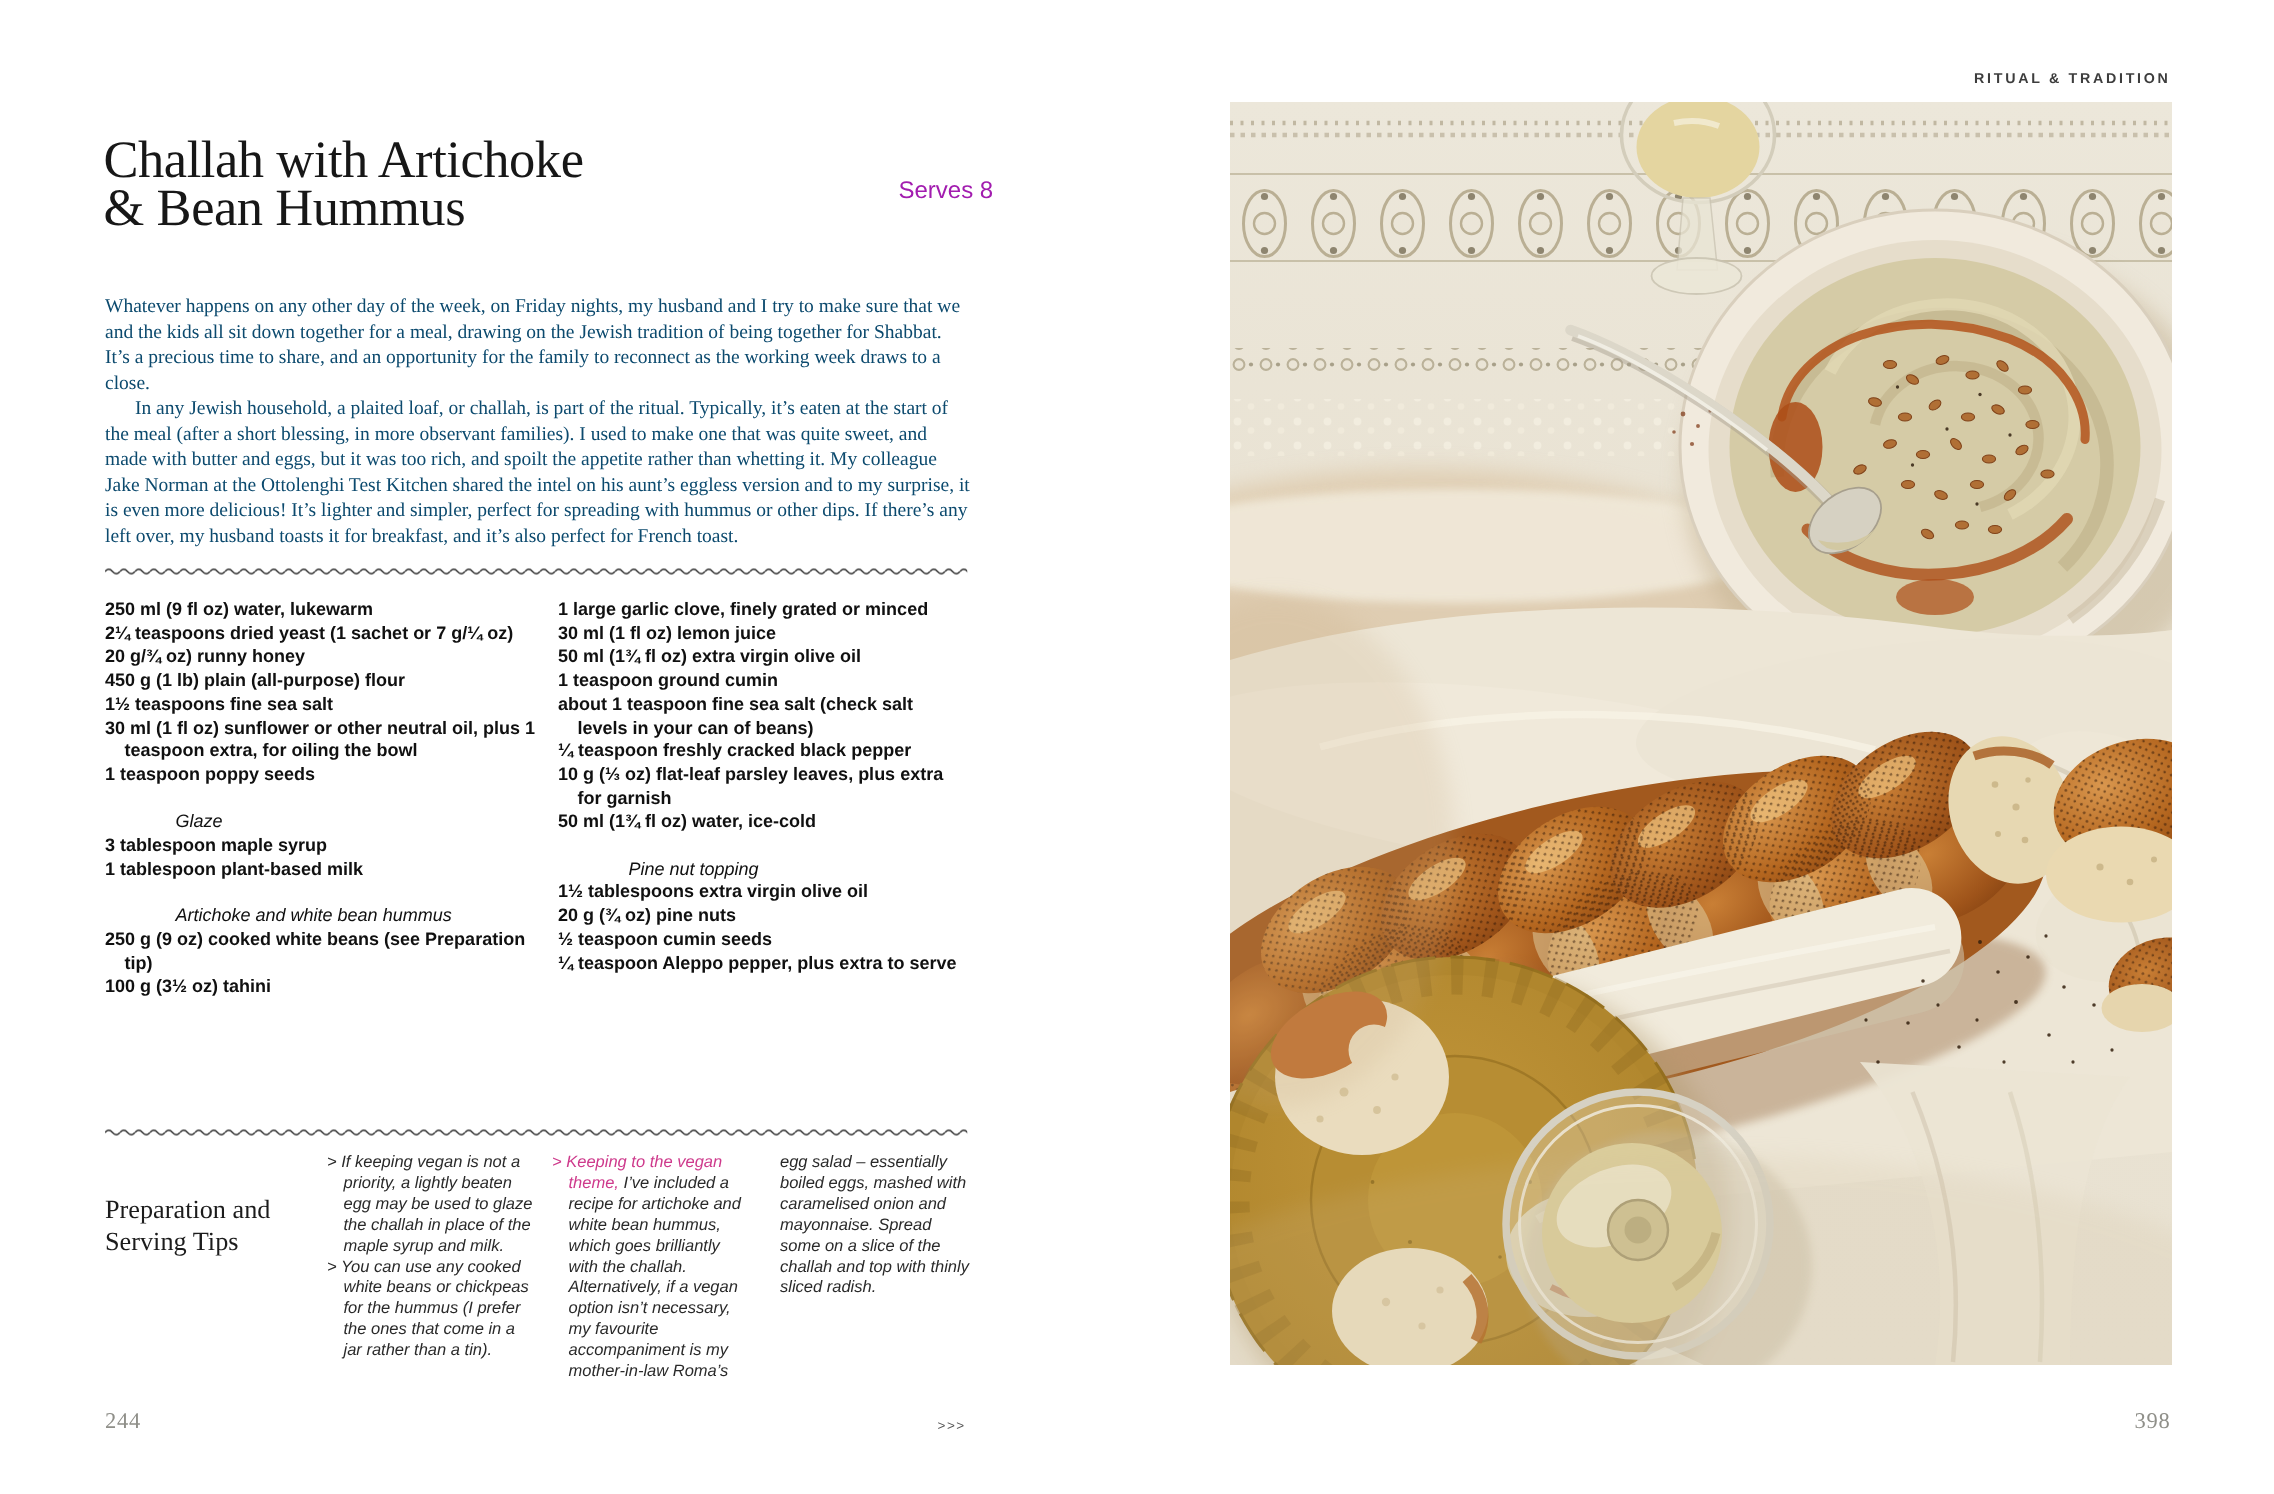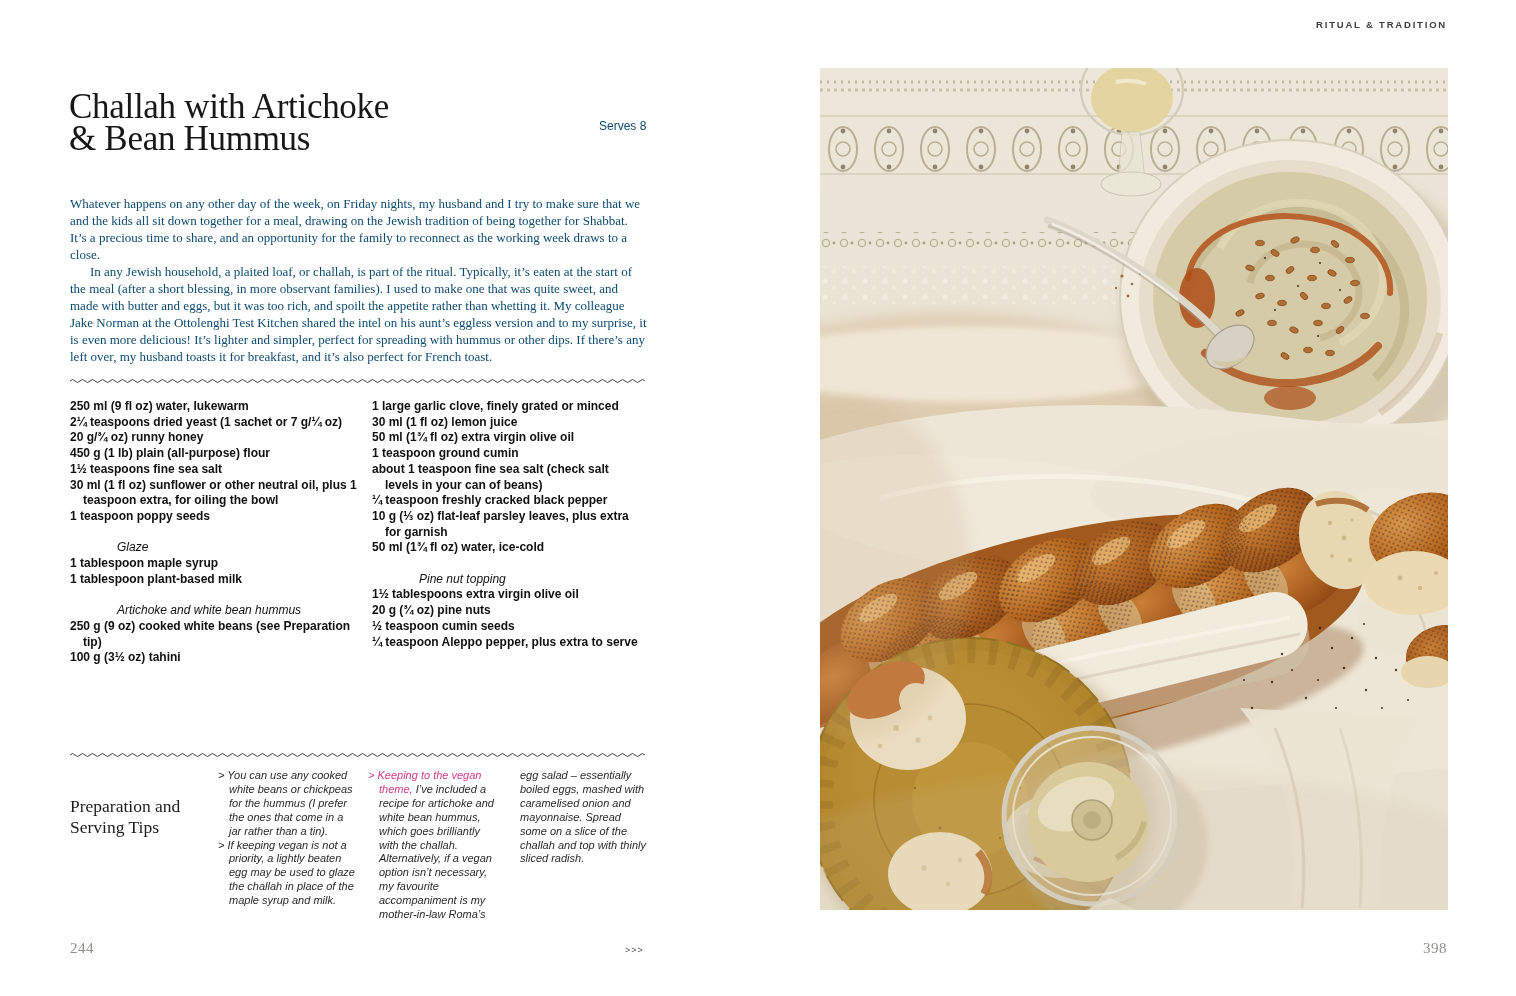--- a/index.html
+++ b/index.html
@@ -1,24 +1,24 @@
 <!DOCTYPE html>
 <html><head>
 <meta charset="utf-8">
 <style>
   html,body{margin:0;padding:0;background:#ffffff;}
   body{width:1516px;height:996px;position:relative;overflow:hidden;
        font-family:"Liberation Sans",sans-serif;-webkit-font-smoothing:antialiased;}
   .abs{position:absolute;}
 
-  .kicker{top:19px;right:69px;font-size:9.5px;font-weight:bold;letter-spacing:1.8px;
+  .kicker{top:47px;right:69px;font-size:9.5px;font-weight:bold;letter-spacing:1.8px;
           color:#3d3d3d;}
   .title{left:69px;top:68px;font-family:"Liberation Serif",serif;font-weight:400;
          font-size:35px;line-height:32px;letter-spacing:-0.3px;color:#171717;width:480px;}
-  .serves{left:599px;top:119px;font-size:12px;color:#0c4a6e;}
+  .serves{left:599px;top:119px;font-size:16px;color:#a21caf;}
 
   .intro{left:70px;top:195px;width:577px;font-family:"Liberation Serif",serif;
          font-size:13px;line-height:17px;color:#0c4a6e;}
   .intro p{margin:0;}
   .intro p+p{text-indent:20px;}
 
   .wave{left:70px;width:575px;height:8px;}
   .wave1{top:377px;}
   .wave2{top:751px;}
 
@@ -72,21 +72,21 @@
 
 <div class="abs ing-col ing-col1">
   <p class="ing">250 ml (9 fl oz) water, lukewarm</p>
   <p class="ing">2¼ teaspoons dried yeast (1 sachet or 7 g/¼ oz)</p>
   <p class="ing">20 g/¾ oz) runny honey</p>
   <p class="ing">450 g (1 lb) plain (all-purpose) flour</p>
   <p class="ing">1½ teaspoons fine sea salt</p>
   <p class="ing">30 ml (1 fl oz) sunflower or other neutral oil, plus 1 teaspoon extra, for oiling the bowl</p>
   <p class="ing">1 teaspoon poppy seeds</p>
   <p class="ing subhead">Glaze</p>
-  <p class="ing">1 tablespoon maple syrup</p>
+  <p class="ing">3 tablespoon maple syrup</p>
   <p class="ing">1 tablespoon plant-based milk</p>
   <p class="ing subhead">Artichoke and white bean hummus</p>
   <p class="ing">250 g (9 oz) cooked white beans (see Preparation tip)</p>
   <p class="ing">100 g (3½ oz) tahini</p>
 </div>
 
 <div class="abs ing-col ing-col2">
   <p class="ing">1 large garlic clove, finely grated or minced</p>
   <p class="ing">30 ml (1 fl oz) lemon juice</p>
   <p class="ing">50 ml (1¾ fl oz) extra virgin olive oil</p>
@@ -107,22 +107,22 @@
       <pattern id="waveB" width="10" height="8" patternUnits="userSpaceOnUse">
     <path d="M0,4 Q2.5,1 5,4 T10,4" fill="none" stroke="#2c2c2c" stroke-width="0.9"></path>
   </pattern>
     </defs>
   <rect width="575" height="8" fill="url(#waveB)"></rect>
 </svg>
 
 <div class="abs tips-head">Preparation and Serving Tips</div>
 
 <div class="abs tipcol tipcol1">
+  <p class="tip">&gt; If keeping vegan is not a priority, a lightly beaten egg may be used to glaze the challah in place of the maple syrup and milk.</p>
   <p class="tip">&gt; You can use any cooked white beans or chickpeas for the hummus (I prefer the ones that come in a jar rather than a tin).</p>
-  <p class="tip">&gt; If keeping vegan is not a priority, a lightly beaten egg may be used to glaze the challah in place of the maple syrup and milk.</p>
 </div>
 
 <div class="abs tipcol tipcol2">
   <p class="tip"><span class="tip-pink">&gt; Keeping to the vegan theme,</span><span> I’ve included a recipe for artichoke and white bean hummus, which goes brilliantly with the challah. Alternatively, if a vegan option isn’t necessary, my favourite accompaniment is my mother-in-law Roma’s</span></p>
 </div>
 
 <div class="abs tipcol tipcol3">
   <p class="tip" style="padding-left:0;text-indent:0;">egg salad – essentially boiled eggs, mashed with caramelised onion and mayonnaise. Spread some on a slice of the challah and top with thinly sliced radish.</p>
 </div>
 

